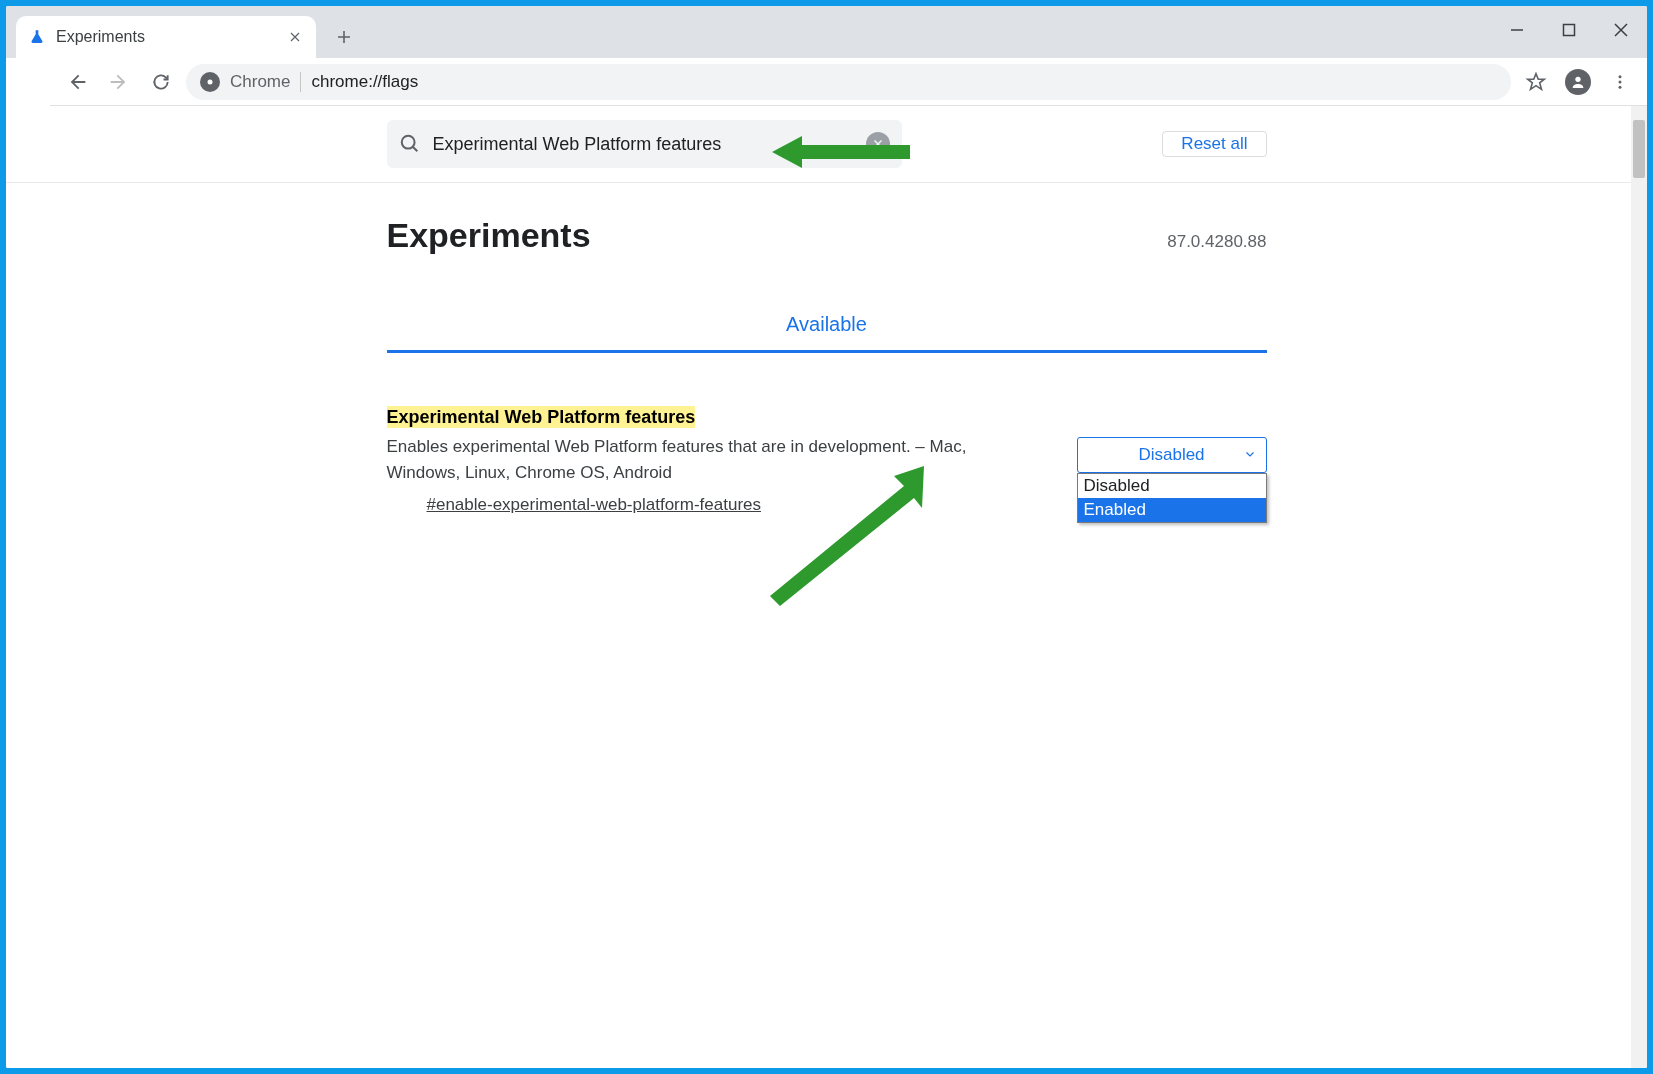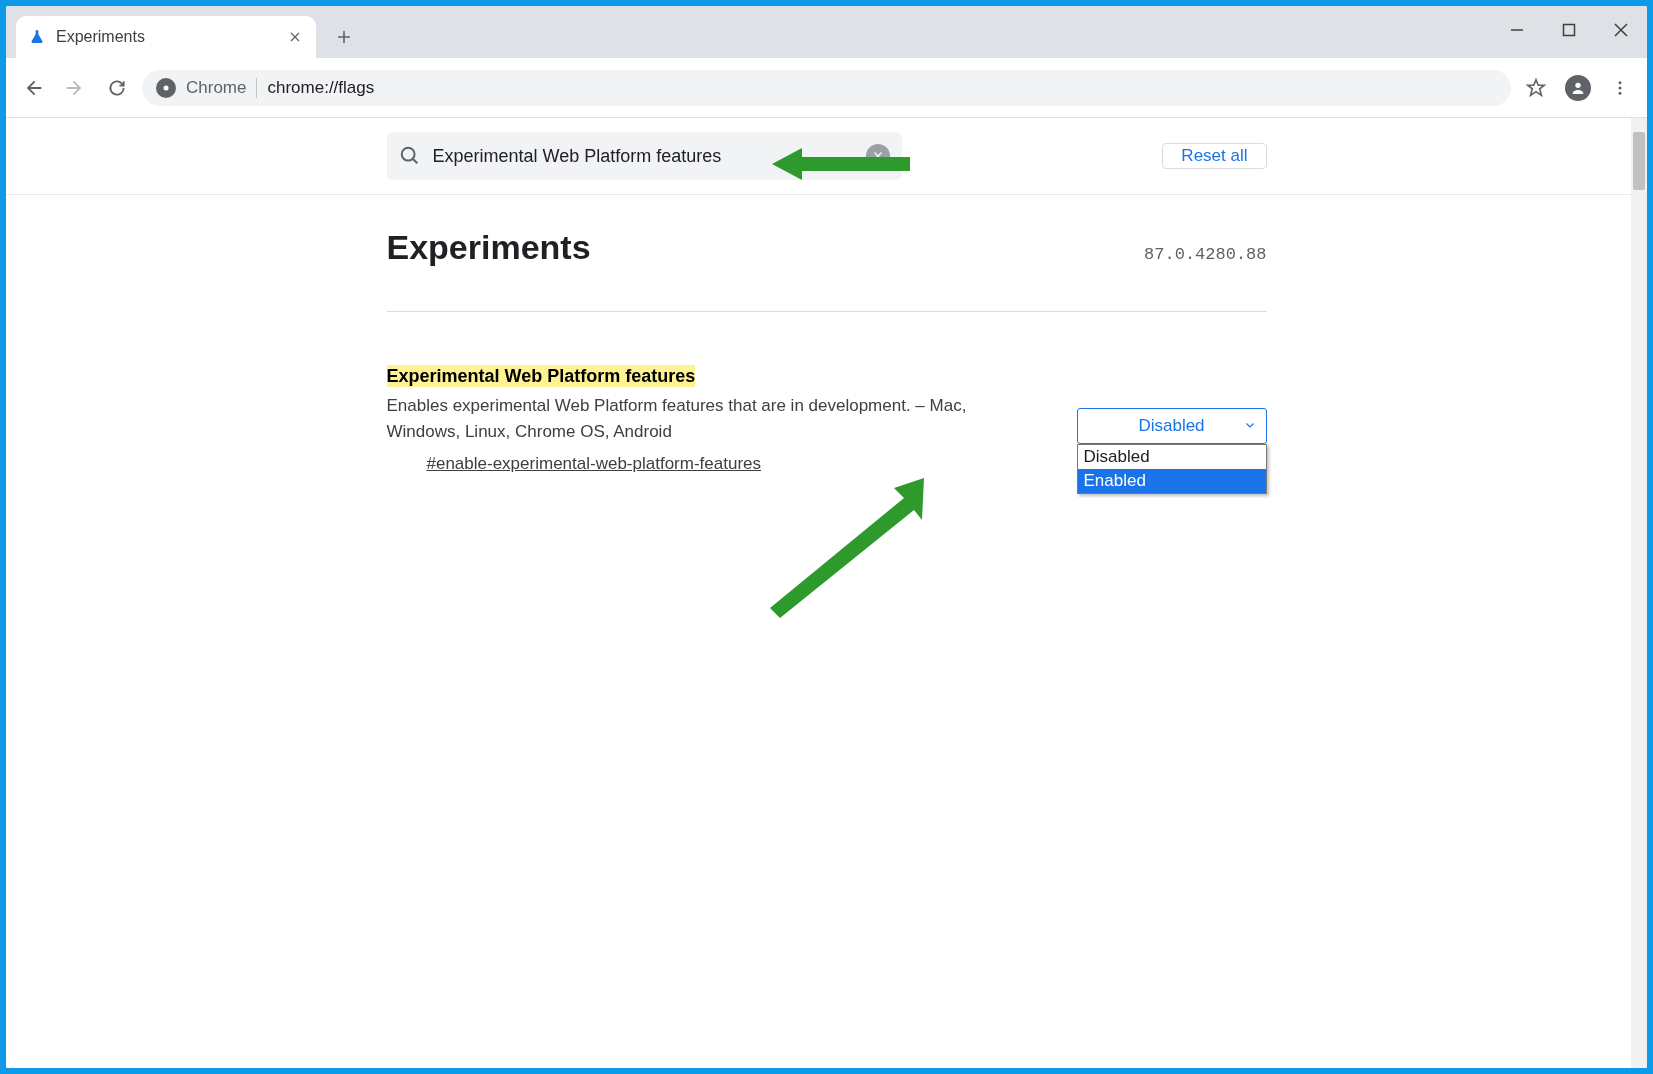--- a/index.html
+++ b/index.html
@@ -58,26 +58,27 @@
   .window-controls {
     position:absolute; right:0; top:0; height:48px;
     display:flex; align-items:center;
   }
   .win-btn {
     width: 52px; height:40px; display:flex; align-items:center; justify-content:center;
     color:#3c4043; cursor:pointer;
   }
   
   .toolbar {
-    height: 60px;
+    height: 48px;
     background: #fff;
     display:flex; align-items:center;
     padding: 0 10px;
     gap: 8px;
     border-bottom: 1px solid #e0e0e0;
+    margin-left: 44px;
   }
   .nav-btn {
     width: 34px; height:34px; display:flex; align-items:center; justify-content:center;
     color:#5f6368; cursor:pointer; border-radius:50%;
   }
   .nav-btn.disabled { color:#bdbdbd; }
   .omnibox {
     flex:1; height:36px; background:#f1f3f4; border-radius:18px;
     display:flex; align-items:center; padding:0 14px; gap:10px;
     color:#5f6368; font-size:17px;
@@ -126,21 +127,21 @@
   }
   .hr-full {
     position:absolute; left:0; right:14px; top:76px; height:1px;
     background:#e8eaed;
   }
   .heading-row {
     display:flex; align-items:baseline; justify-content:space-between;
     margin-top:28px;
   }
   .page-title { font-size:34px; font-weight:600; color:#202124; }
-  .version { font-size:17px; color:#5f6368;font-family:Liberation Mono, monospace; }
+  .version { font-size:17px; color:#5f6368; }
   .tabs-row {
     display:flex; margin-top:44px; border-bottom:1px solid #dadce0;
   }
   .flag-tab {
     flex:1; text-align:center; padding:14px 0; font-size:20px;
     color:#5f6368; cursor:pointer;
   }
   .flag-tab.active {
     color:#1a73e8; border-bottom:3px solid #1a73e8; margin-bottom:-1px; font-weight:500;
   }
@@ -148,21 +149,21 @@
   .flag-entry {
     display:flex; gap:40px; margin-top:54px;
   }
   .flag-text { flex:1; }
   .flag-title {
     font-size:18px; font-weight:700; color:#202124;
   }
   .flag-title mark { background:#fef293; padding:1px 0; }
   .flag-desc { font-size:17px; color:#3c4043; margin-top:6px; line-height:1.5; }
   .flag-hash { font-size:17px; color:#3c4043; text-decoration:underline; margin-top:10px; display:inline-block;margin-left:40px; }
-  .flag-control { width:190px; position:relative; margin-top:42px; }
+  .flag-control { width:190px; position:relative; margin-top:30px; }
   .select-box {
     height:36px; border:1px solid #1a73e8; border-radius:3px;
     display:flex; align-items:center; justify-content:center;
     color:#1a73e8; font-size:17px; position:relative; cursor:pointer;
     background:#fff;
   }
   .select-box .chev {
     position:absolute; right:10px; top:50%; transform:translateY(-50%);
     color:#1a73e8;
   }
@@ -299,20 +300,21 @@
         </div>
         <button class="reset-btn">Reset all</button>
       </div>
 
       <div class="heading-row">
         <h1 class="page-title">Experiments</h1>
         <span class="version">87.0.4280.88</span>
       </div>
 
       <div class="tabs-row">
+        <div class="flag-tab active">Available</div>
       </div>
 
       <div class="flag-entry">
         <div class="flag-text">
           <div class="flag-title"><mark>Experimental Web Platform features</mark></div>
           <div class="flag-desc">Enables experimental Web Platform features that are in development. – Mac, Windows, Linux, Chrome OS, Android</div>
           <a class="flag-hash">#enable-experimental-web-platform-features</a>
         </div>
         <div class="flag-control">
           <div class="select-box">

